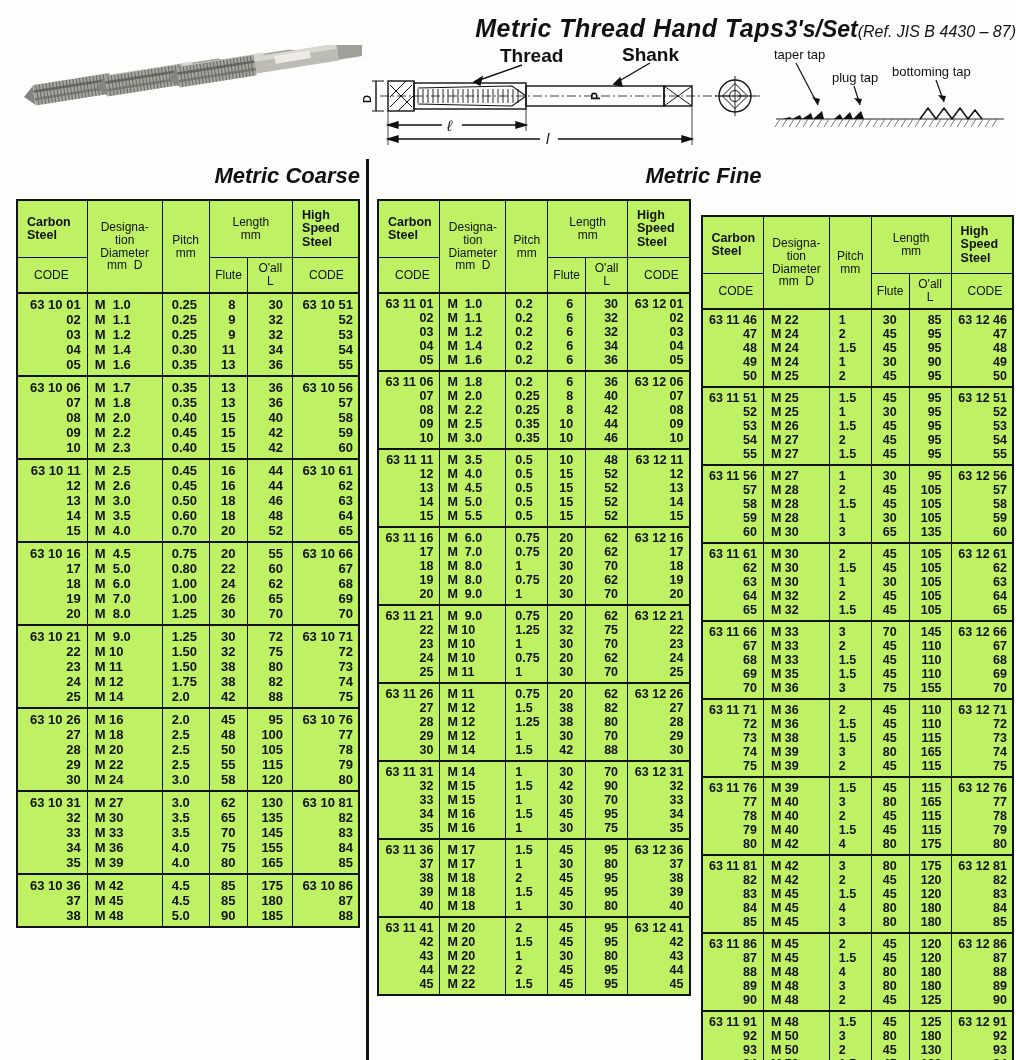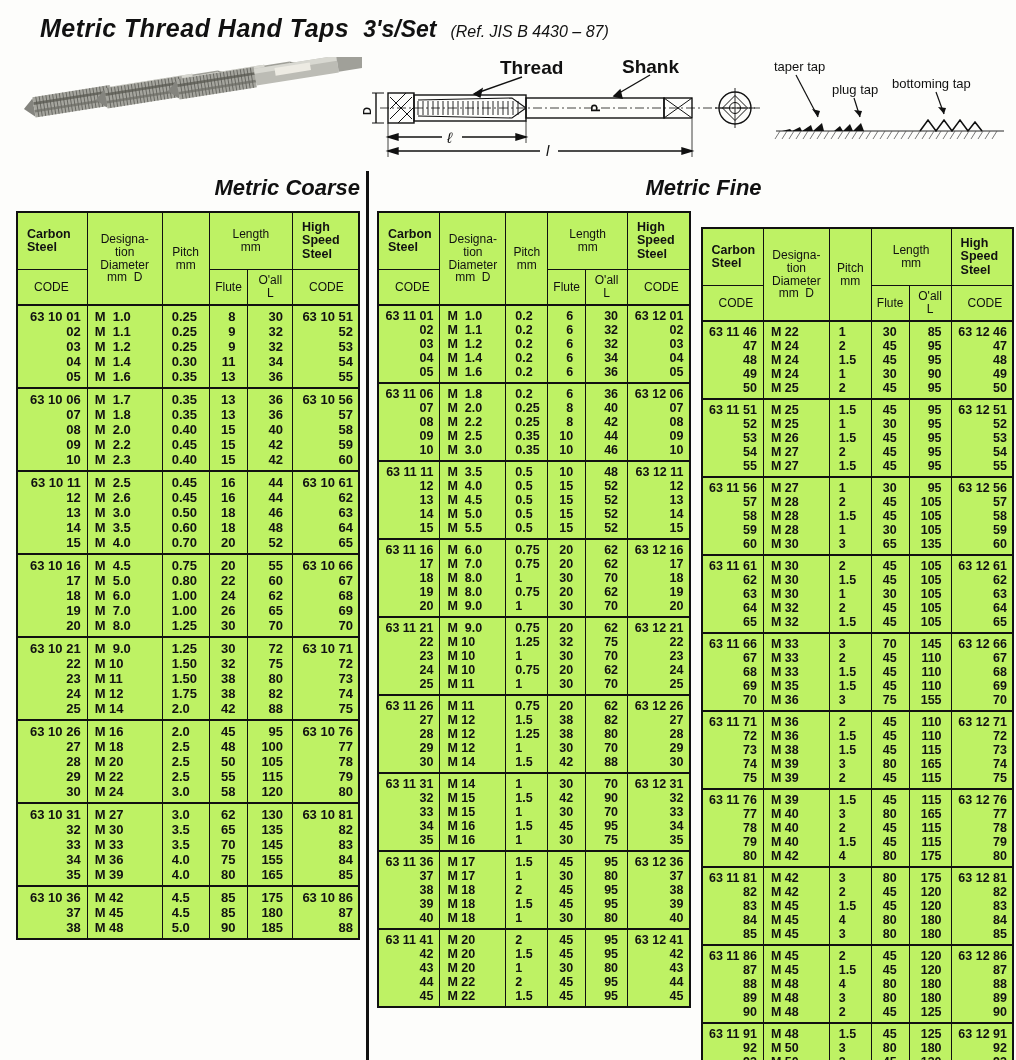--- a/index.html
+++ b/index.html
@@ -1,27 +1,27 @@
 <!DOCTYPE html>
 <html><head>
 <meta charset="utf-8">
 <style>
   html,body{margin:0;padding:0;}
   body{
     width:1016px;height:1060px;overflow:hidden;background:#fdfdfb;color:#111;
     font-family:"Liberation Sans",sans-serif;position:relative;
   }
   
-  .title-row{display:flex;align-items:baseline;gap:14px;padding:14px 0 2px 40px;white-space:nowrap;}
+  .title-row{display:flex;align-items:baseline;padding:14px 0 2px 40px;white-space:nowrap;justify-content:flex-end;}
   .t-main{font-style:italic;font-weight:bold;font-size:25px;letter-spacing:0.5px;}
   .t-set{font-style:italic;font-weight:bold;font-size:23px;}
   .t-mat{font-style:italic;font-weight:bold;font-size:19px;}
   .t-ref{font-style:italic;font-weight:500;font-size:16px;}
   
-  .gfx-row{display:flex;align-items:flex-start;height:112px;padding-left:10px;margin-top:12px;}
+  .gfx-row{display:flex;align-items:flex-start;height:112px;padding-left:10px;}
   .gfx-row svg{display:block;}
   .svg-text{font-family:"Liberation Sans",sans-serif;fill:#111;}
   
   .content-row{display:flex;align-items:stretch;padding:2px 2px 0 16px;}
   .sec-left{width:344px;flex:0 0 auto;}
   .divider{width:3px;background:#111;margin:0 4px 0 6px;flex:0 0 auto;}
   .sec-right{flex:1;padding-left:4px;}
   .sec-heading{font-style:italic;font-weight:bold;font-size:22px;margin:4px 0 10px 0;}
   .sec-left .sec-heading{margin-left:56px;text-align:right;}
   .sec-right .sec-heading{margin-left:16px;text-align:center;}

